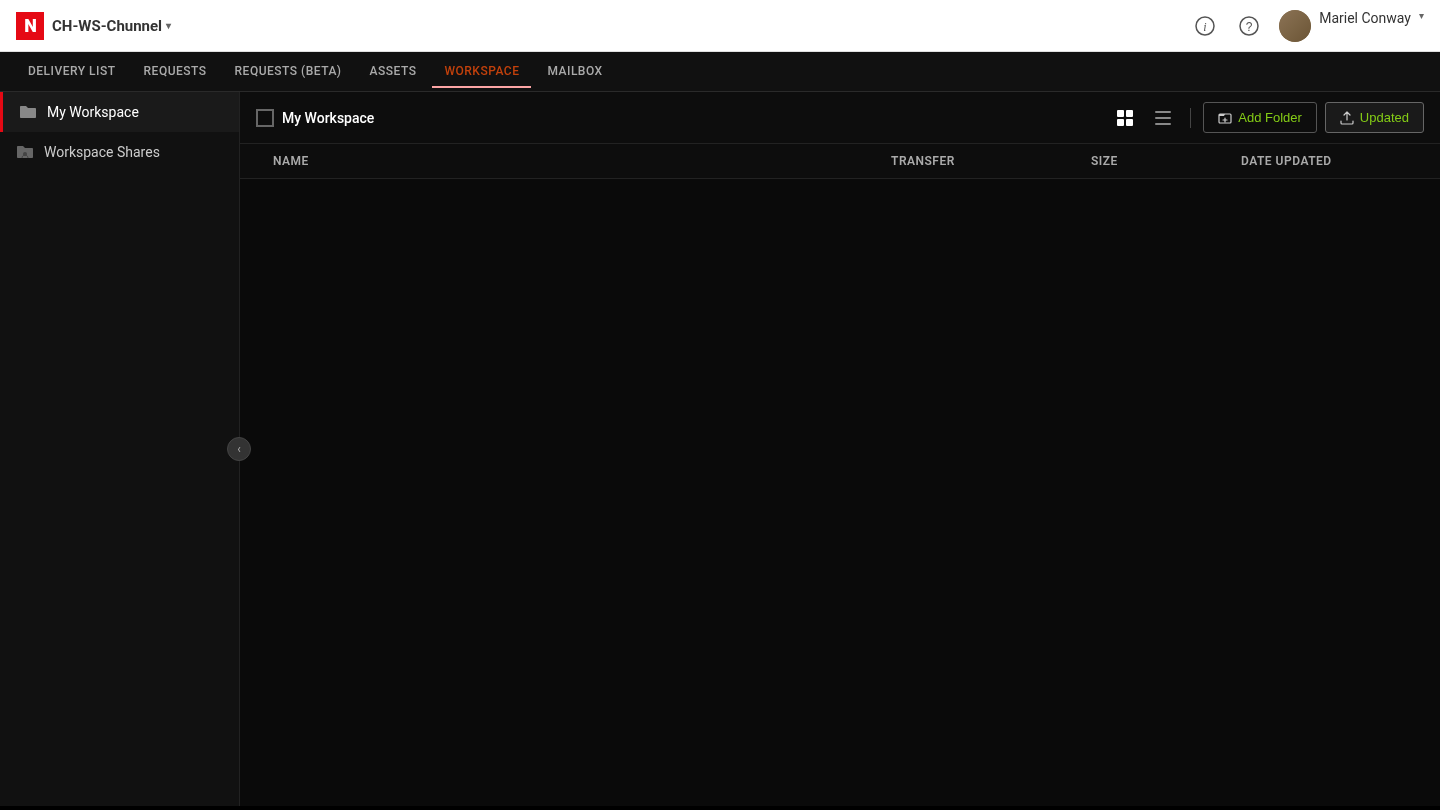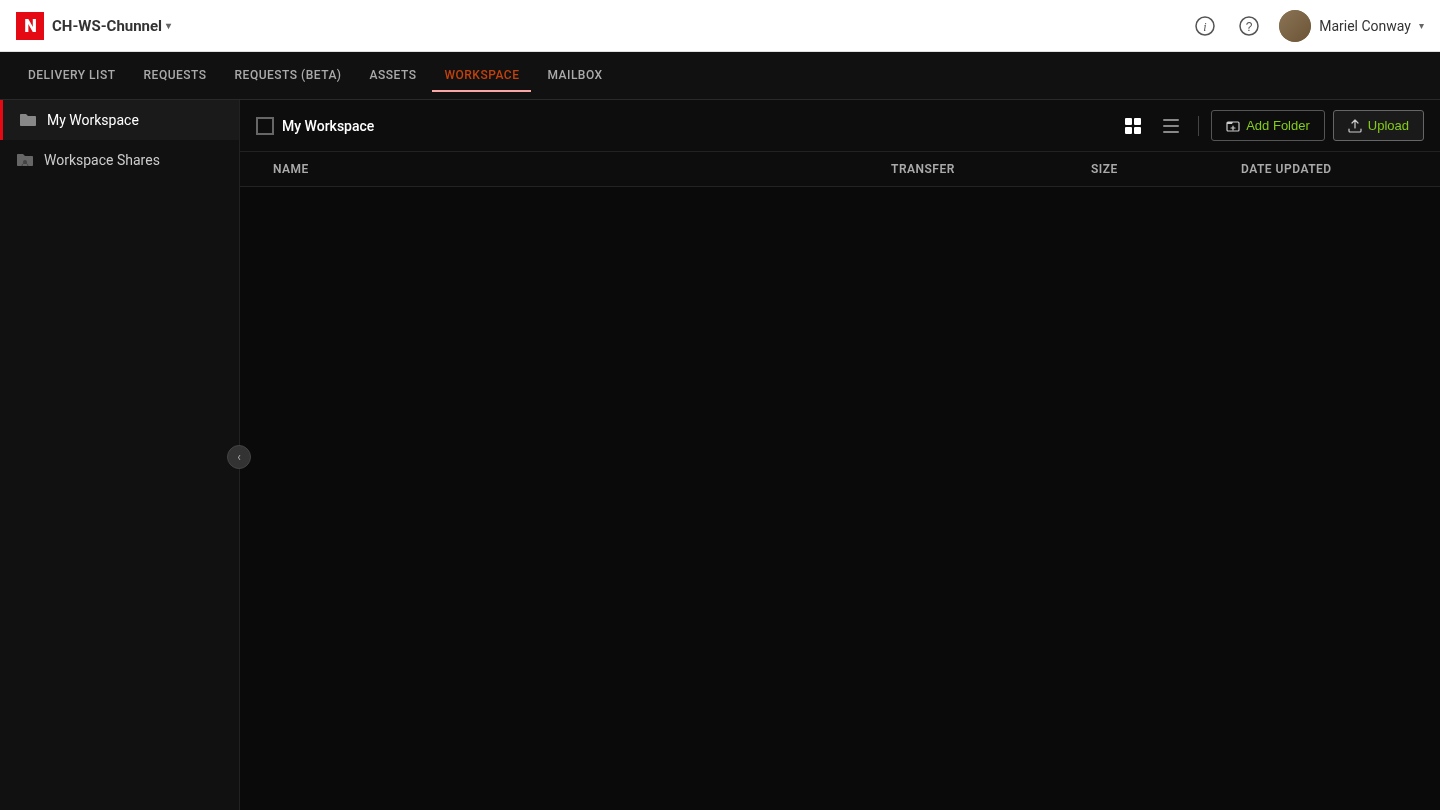--- a/index.html
+++ b/index.html
@@ -76,21 +76,21 @@
       font-size: 18px;
       display: flex;
       align-items: center;
       justify-content: center;
       width: 28px;
       height: 28px;
     }
 
     .user-menu {
       display: flex;
-      align-items: center;
+      align-items: flex-start;
       gap: 8px;
       cursor: pointer;
     }
 
     .avatar {
       width: 32px;
       height: 32px;
       border-radius: 50%;
       background: #8b7355;
       display: flex;
@@ -117,21 +117,21 @@
     .user-caret {
       font-size: 10px;
       color: #666;
     }
 
     
     .secondary-nav {
       display: flex;
       align-items: center;
       background: #111;
-      height: 48px;
+      height: 40px;
       padding: 0 16px;
       gap: 4px;
       border-bottom: 1px solid #2a2a2a;
     }
 
     .nav-item {
       padding: 8px 12px;
       font-size: 12px;
       font-weight: 500;
       color: #aaa;
@@ -423,21 +423,21 @@
             <path d="M1 5H6L7 3H1" fill="#ccc"></path>
             <path d="M7 7v4M5 9h4" stroke="#ccc" stroke-width="1.2" stroke-linecap="round"></path>
           </svg>
           <span>Add Folder</span>
         </button>
         <button class="action-btn upload">
           <svg width="14" height="14" viewBox="0 0 14 14" fill="none">
             <path d="M7 1v8M4 4l3-3 3 3" stroke="#ccc" stroke-width="1.2" stroke-linecap="round" stroke-linejoin="round"></path>
             <path d="M1 10v2a1 1 0 001 1h10a1 1 0 001-1v-2" stroke="#ccc" stroke-width="1.2" stroke-linecap="round"></path>
           </svg>
-          <span>Upload</span>
+          <span>Updated</span>
         </button>
       </div>
     </div>
 
     <div class="table-header">
       <div class="table-header-cell">Name</div>
       <div class="table-header-cell">Transfer</div>
       <div class="table-header-cell">Size</div>
       <div class="table-header-cell">Date Updated</div>
     </div>

